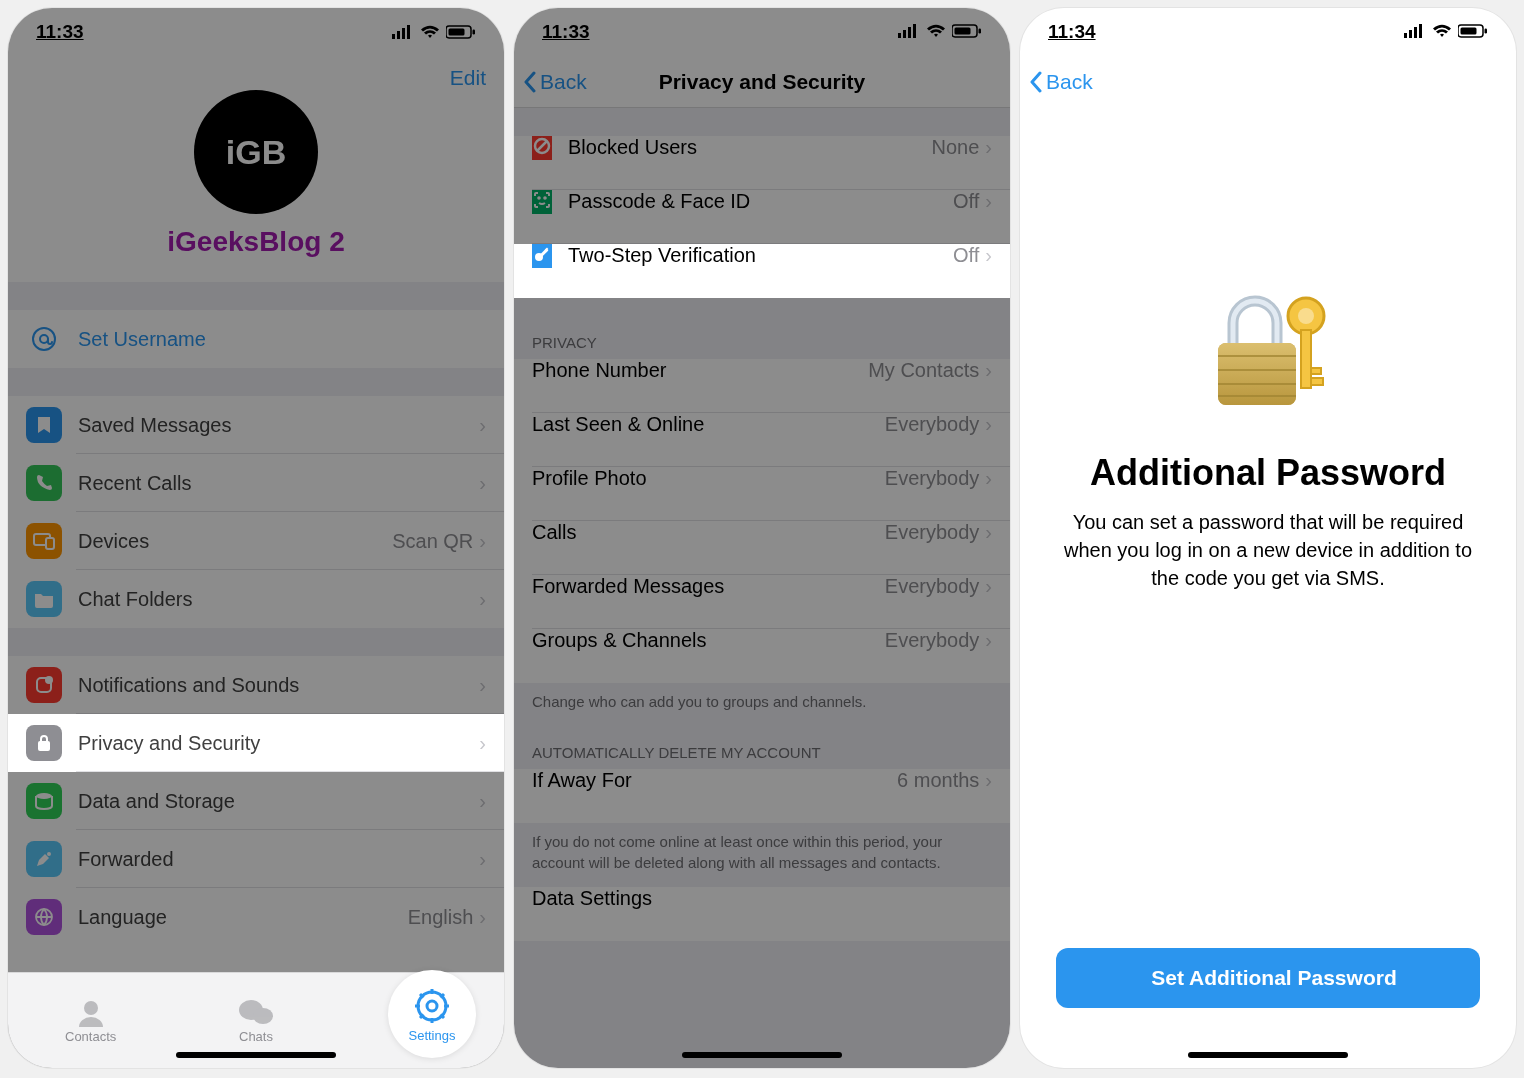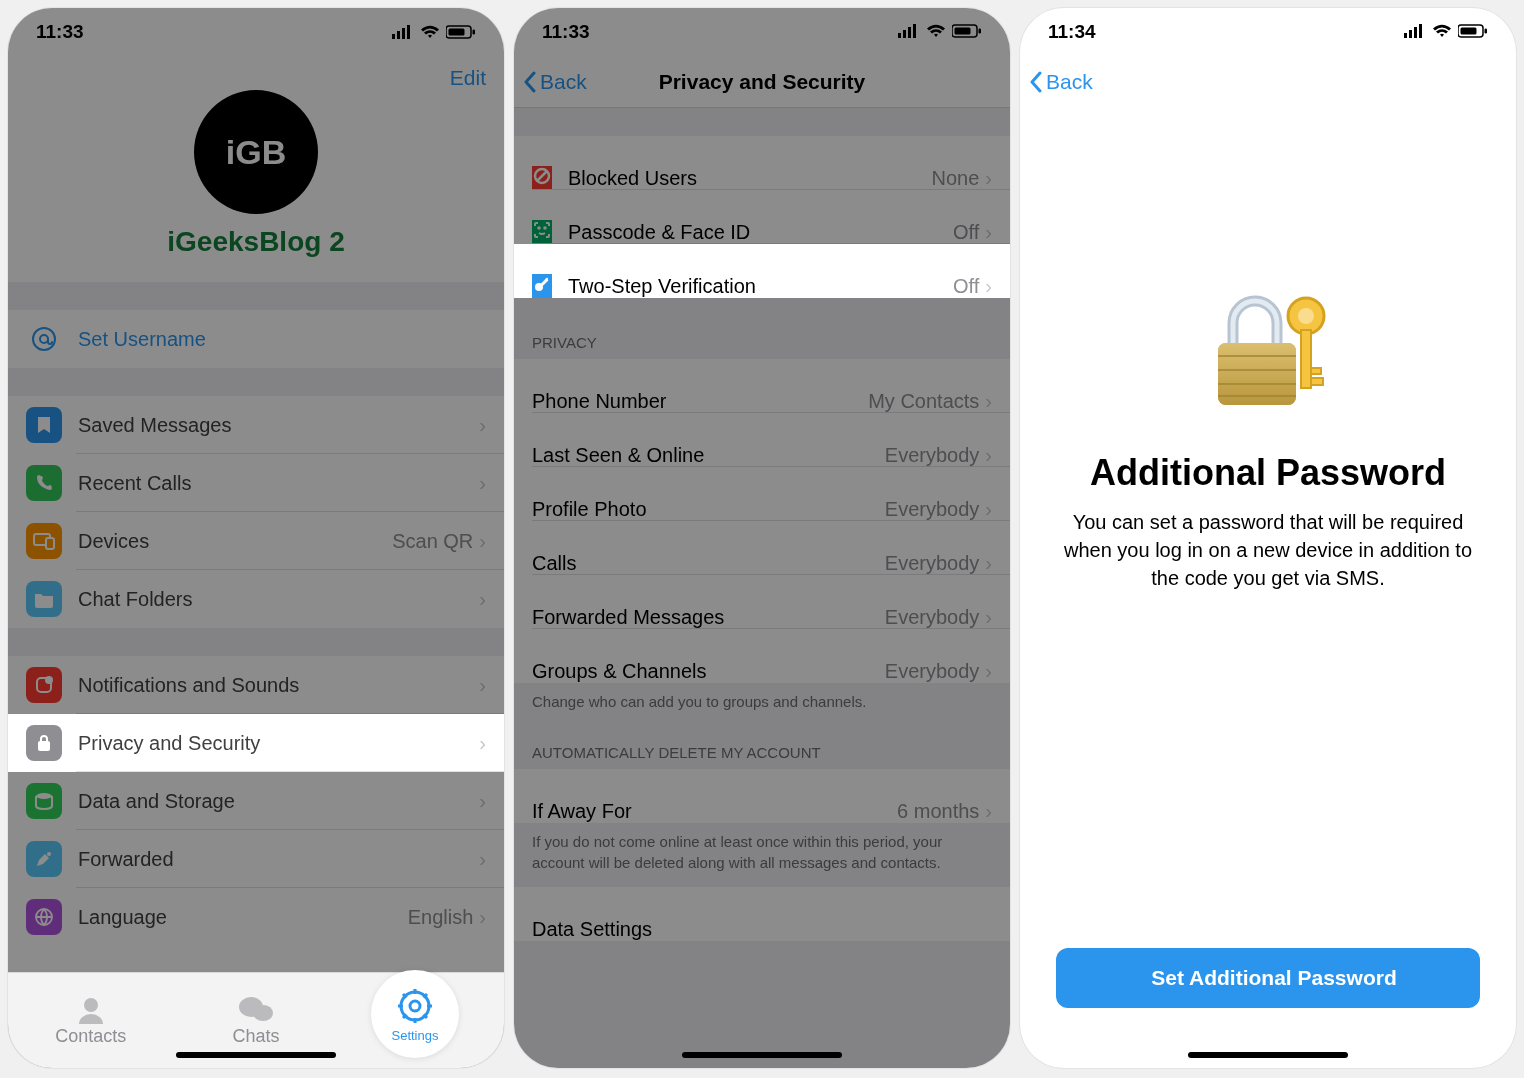--- a/index.html
+++ b/index.html
@@ -30,20 +30,21 @@
   }
   .status-bar {
     height: 48px;
     display: flex;
     align-items: center;
     justify-content: space-between;
     padding: 0 28px;
     font-weight: 600;
     font-size: 19px;
     color: #000;
+    text-decoration: underline;
   }
   .status-icons { display: flex; align-items: center; gap: 6px; }
   .signal, .wifi, .battery { display: inline-flex; align-items: center; }
   .home-indicator {
     position: absolute;
     bottom: 10px;
     left: 50%;
     transform: translateX(-50%);
     width: 160px;
     height: 6px;
@@ -63,21 +64,21 @@
     padding: 0 0 24px;
   }
   .avatar-circle {
     width: 124px; height: 124px; border-radius: 50%;
     background: #000;
     margin: 0 auto 12px;
     display: flex; align-items: center; justify-content: center;
     color: #fff; font-weight: 800; font-size: 34px;
     font-family: Arial, sans-serif;
   }
-  .profile-name { font-size: 28px; font-weight: 600; color: #15803d; }
+  .profile-name { font-size: 28px; font-weight: 600; color: #a21caf; }
   .row {
     display: flex;
     align-items: center;
     height: 58px;
     padding: 0 18px;
     background: #fff;
     position: relative;
   }
   .row.with-border::after {
     content: "";
@@ -114,27 +115,27 @@
     z-index: 60;
   }
   .tab {
     flex: 1;
     display: flex;
     flex-direction: column;
     align-items: center;
     justify-content: center;
     gap: 2px;
     color: #8e8e93;
-    font-size: 18px;
+    font-size: 13px;
   }
   .tab svg { opacity: 0.55; }
   .settings-bubble {
     position: absolute;
     bottom: 10px;
-    right: 45px;
+    right: 28px;
     width: 88px; height: 88px;
     border-radius: 50%;
     background: #fff;
     display: flex;
     flex-direction: column;
     align-items: center;
     justify-content: center;
     z-index: 200;
     box-shadow: 0 1px 6px rgba(0,0,0,0.1);
   }
@@ -167,21 +168,21 @@
   }
   .section-footer {
     padding: 8px 18px 14px;
     font-size: 15px;
     color: #6d6d72;
     background: #efeff4;
     line-height: 1.4;
   }
   .row2 {
     display: flex;
-    align-items: flex-end;
+    align-items: flex-start;
     height: 54px;
     padding: 0 18px;
     background: #fff;
     position: relative;
   }
   .row2.with-border::after {
     content: "";
     position: absolute;
     left: 18px; right: 0; bottom: 0;
     height: 1px;

